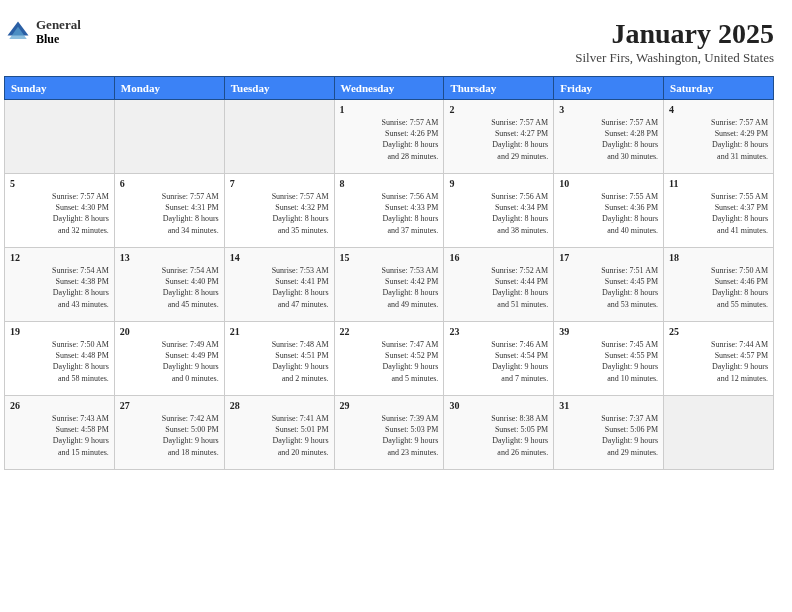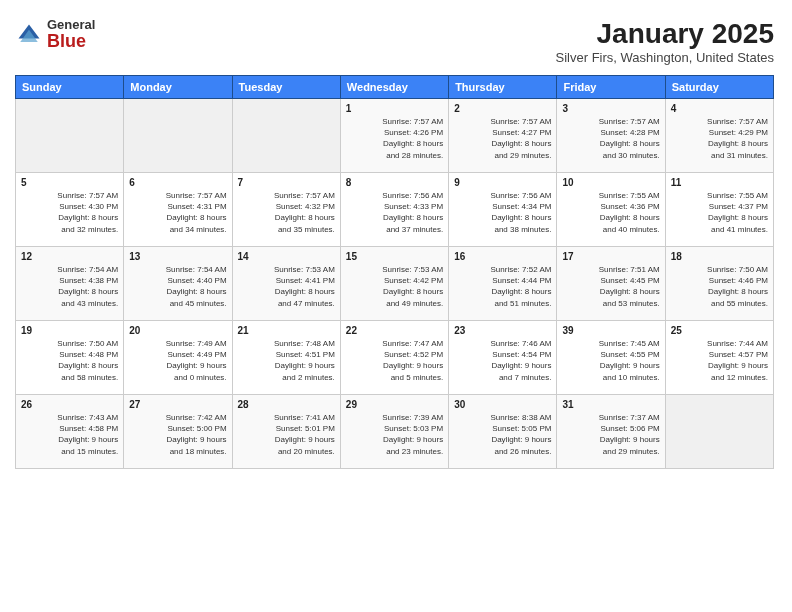--- a/index.html
+++ b/index.html
@@ -6,21 +6,22 @@
     body {
       width: 792px;
       height: 612px;
       font-family: Arial, sans-serif;
       background: #fff;
       overflow: hidden;
     }
     .page {
       width: 792px;
       height: 568px;
-      padding: 18px 18px 10px 15px;
+      padding: 18px 18px 10px 4px;
+      font-family: Liberation Serif, serif;
     }
     .header {
       display: flex;
       justify-content: space-between;
       align-items: flex-start;
       margin-bottom: 10px;
     }
     .logo {
       display: flex;
       align-items: center;
@@ -30,23 +31,23 @@
       display: flex;
       flex-direction: column;
       line-height: 1.1;
     }
     .logo-general {
       font-size: 13px;
       font-weight: bold;
       color: #333;
     }
     .logo-blue {
-      font-size: 18px;
-      font-weight: bold;
-      color: #b91c1c;
+      font-size: 12px;
+      font-weight: bold;
+      color: #000000;
     }
     .logo-icon {
       width: 28px;
       height: 28px;
     }
     .title-block {
       text-align: right;
     }
     .main-title {
       font-size: 28px;

